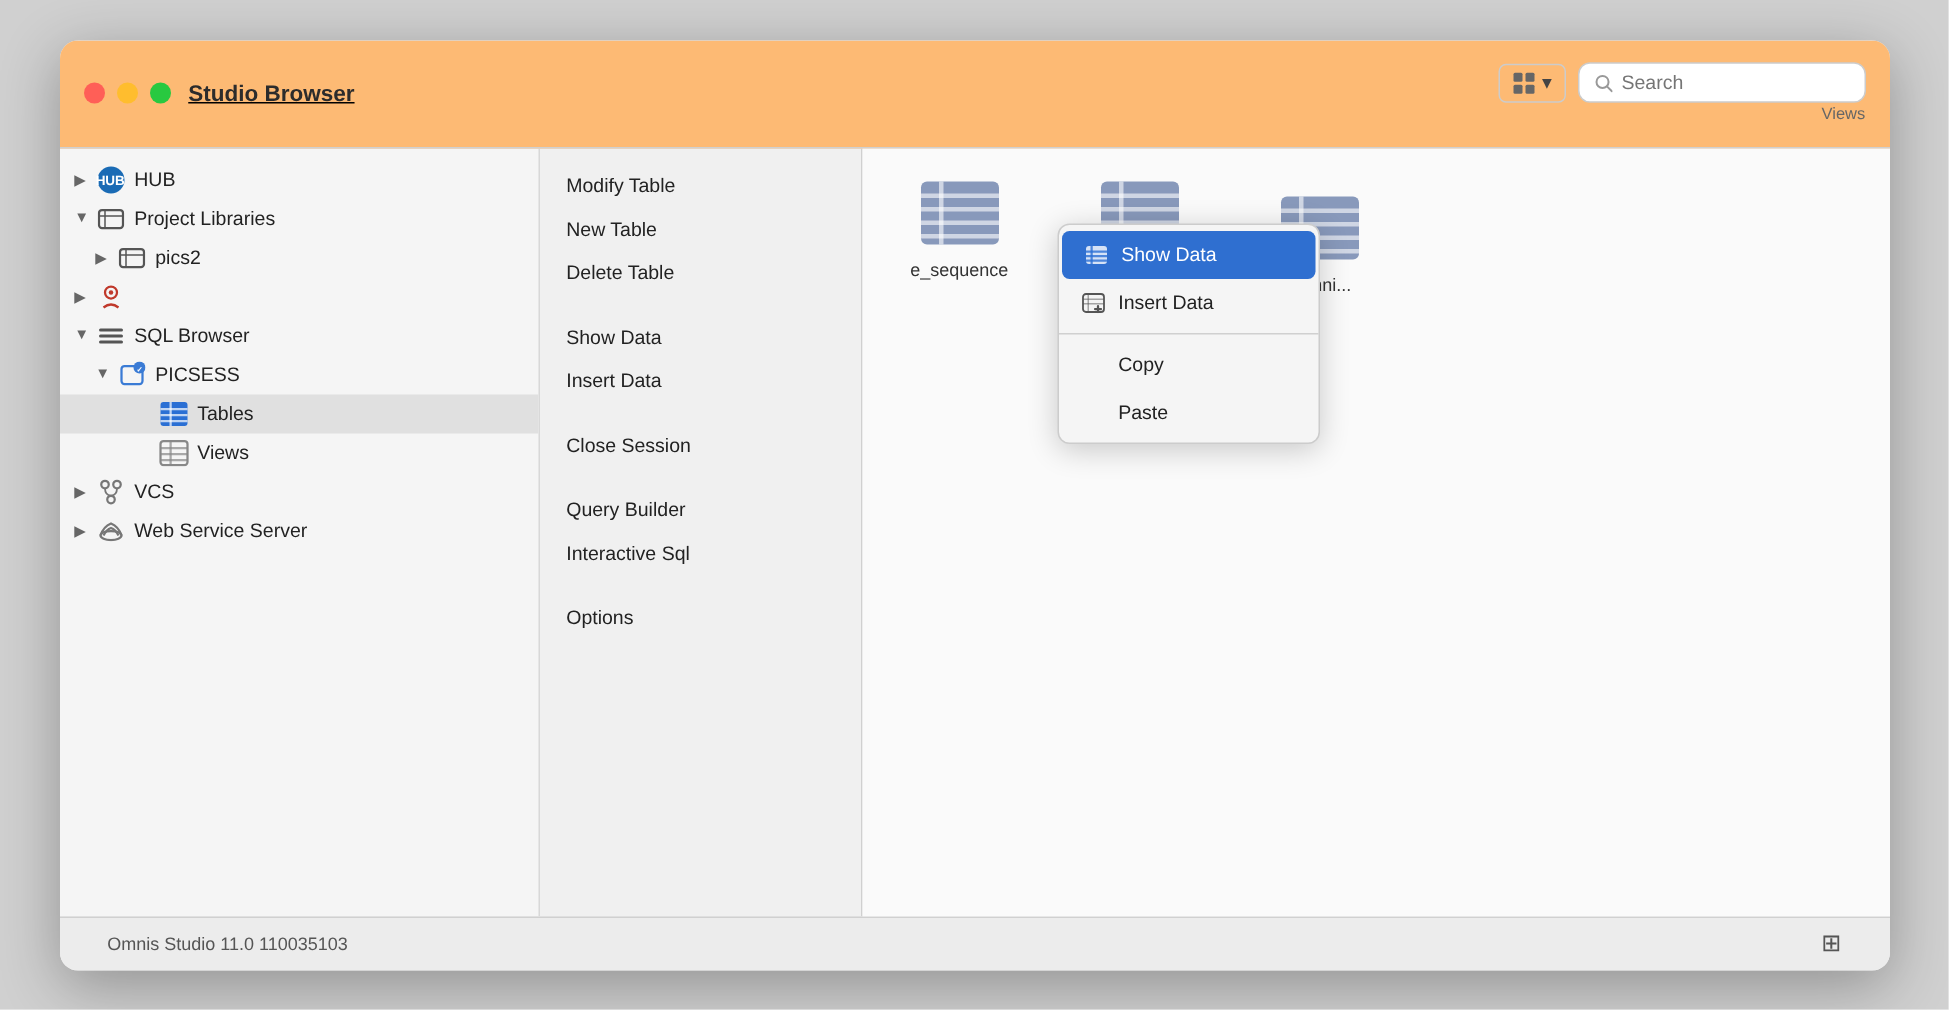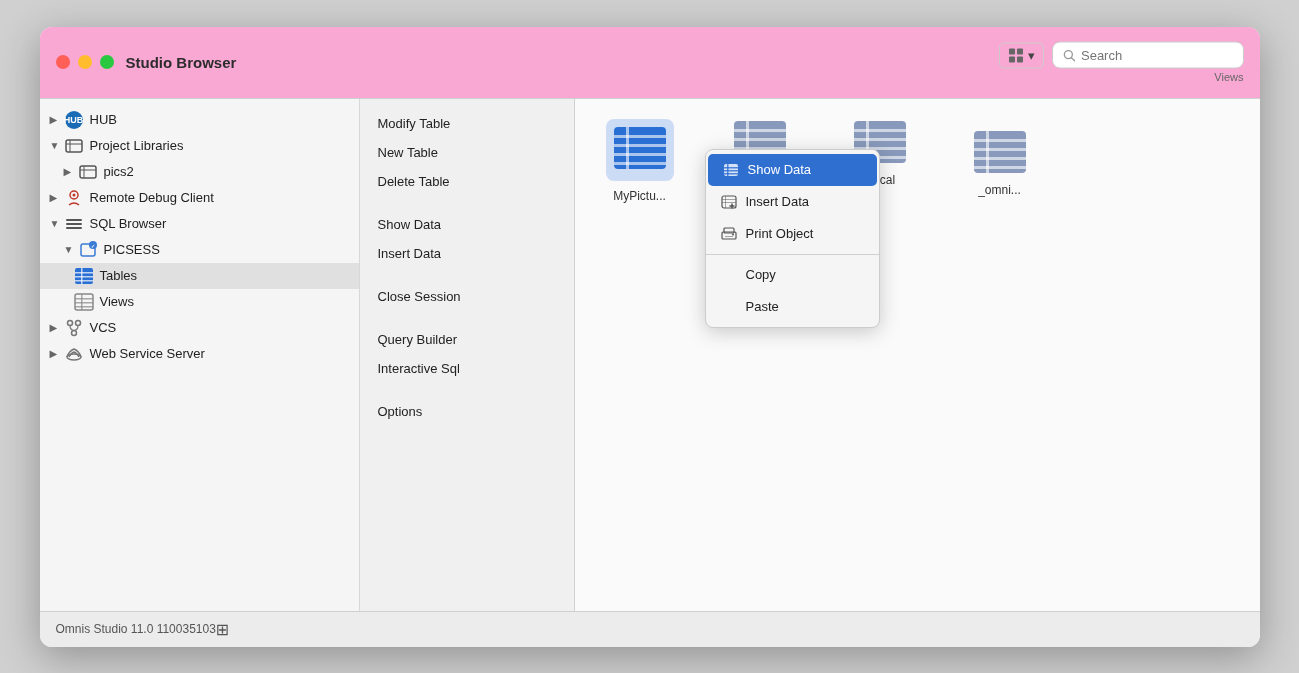--- a/index.html
+++ b/index.html
@@ -17,27 +17,28 @@
       background: #f5f5f5;
       border-radius: 12px;
       box-shadow: 0 10px 40px rgba(0,0,0,0.3);
       overflow: hidden;
       display: flex;
       flex-direction: column;
     }
     
     .titlebar {
       height: 72px;
-      background: #f9a8d4;
+      background: #fdba74;
       border-bottom: 1px solid #d0d0d0;
       display: flex;
       align-items: center;
       padding: 0 16px;
       flex-shrink: 0;
       position: relative;
+      text-decoration: underline;
     }
     .traffic-lights {
       display: flex;
       gap: 8px;
       align-items: center;
     }
     .tl-btn {
       width: 14px;
       height: 14px;
       border-radius: 50%;
@@ -147,21 +148,21 @@
     .badge {
       background: #007aff;
       color: white;
       border-radius: 10px;
       font-size: 11px;
       padding: 1px 7px;
       font-weight: 600;
     }
     
     .indent-1 { padding-left: 24px; }
-    .indent-2 { padding-left: 20px; }
+    .indent-2 { padding-left: 52px; }
     
     .context-left {
       width: 215px;
       background: #f0f0f0;
       border-right: 1px solid #d0d0d0;
       padding: 10px 0;
       flex-shrink: 0;
     }
     .ctx-item {
       padding: 7px 18px;
@@ -247,22 +248,23 @@
       background: #d0d0d0;
       margin: 4px 0;
     }
     
     .statusbar {
       height: 36px;
       background: #ececec;
       border-top: 1px solid #d0d0d0;
       display: flex;
       align-items: center;
-      padding: 0 16px;
-      flex-shrink: 0;
+      padding: 0 32px;
+      flex-shrink: 0;
+      justify-content: space-between;
     }
     .status-text {
       font-size: 12px;
       color: #555;
     }
     
     .tbl-svg {
       width: 56px;
       height: 46px;
     }
@@ -353,21 +355,20 @@
 
       <div class="tree-item">
         <span class="tree-arrow">▶</span>
         <span class="tree-icon">
           <svg width="18" height="18" viewBox="0 0 18 18">
               <circle cx="9" cy="6" r="4" fill="none" stroke="#c0392b" stroke-width="1.5"></circle>
               <path d="M4 16 Q9 12 14 16" fill="none" stroke="#c0392b" stroke-width="1.5"></path>
               <circle cx="9" cy="6" r="1.5" fill="#c0392b"></circle>
             </svg>
         </span>
-        <span class="tree-label">Remote Debug Client</span>
       </div>
 
       <div class="tree-item">
         <span class="tree-arrow">▼</span>
         <span class="tree-icon">
           <svg width="18" height="16" viewBox="0 0 18 16">
               <line x1="2" y1="4" x2="16" y2="4" stroke="#555" stroke-width="2" stroke-linecap="round"></line>
               <line x1="2" y1="8" x2="16" y2="8" stroke="#555" stroke-width="2" stroke-linecap="round"></line>
               <line x1="2" y1="12" x2="16" y2="12" stroke="#555" stroke-width="2" stroke-linecap="round"></line>
             </svg>
@@ -455,33 +456,20 @@
       <div class="ctx-divider"></div>
       <div class="ctx-item">Query Builder</div>
       <div class="ctx-item">Interactive Sql</div>
       <div class="ctx-divider"></div>
       <div class="ctx-item">Options</div>
     </div>
 
     <div class="content-area">
       <div class="tables-grid">
 
-        <div class="table-item selected-item">
-          <div class="table-icon-wrapper">
-            <svg class="tbl-svg" viewBox="0 0 56 46">
-              <rect x="2" y="2" width="52" height="42" rx="4" fill="#2a6fd4"></rect>
-              <rect x="2" y="10" width="52" height="3" fill="white" opacity="0.6"></rect>
-              <rect x="2" y="19" width="52" height="3" fill="white" opacity="0.6"></rect>
-              <rect x="2" y="28" width="52" height="3" fill="white" opacity="0.6"></rect>
-              <rect x="2" y="37" width="52" height="3" fill="white" opacity="0.6"></rect>
-              <rect x="14" y="2" width="3" height="42" fill="white" opacity="0.6"></rect>
-            </svg>
-          </div>
-          <span class="table-name">MyPictu...</span>
-        </div>
 
         <div class="table-item">
           <svg class="tbl-svg" viewBox="0 0 56 46">
             <rect x="2" y="2" width="52" height="42" rx="4" fill="#8899bb"></rect>
             <rect x="2" y="10" width="52" height="3" fill="white" opacity="0.6"></rect>
             <rect x="2" y="19" width="52" height="3" fill="white" opacity="0.6"></rect>
             <rect x="2" y="28" width="52" height="3" fill="white" opacity="0.6"></rect>
             <rect x="2" y="37" width="52" height="3" fill="white" opacity="0.6"></rect>
             <rect x="14" y="2" width="3" height="42" fill="white" opacity="0.6"></rect>
           </svg>
@@ -535,31 +523,20 @@
               <rect x="1" y="4" width="14" height="1" fill="#555" opacity="0.5"></rect>
               <rect x="1" y="7" width="14" height="1" fill="#555" opacity="0.5"></rect>
               <rect x="4" y="1" width="1" height="12" fill="#555" opacity="0.5"></rect>
               <line x1="11" y1="9" x2="11" y2="13" stroke="#555" stroke-width="1.5" stroke-linecap="round"></line>
               <line x1="9" y1="11" x2="13" y2="11" stroke="#555" stroke-width="1.5" stroke-linecap="round"></line>
             </svg>
           </span>
           <span>Insert Data</span>
         </div>
 
-        <div class="ctx-menu-item">
-          <span class="ctx-menu-icon">
-            <svg width="16" height="14" viewBox="0 0 16 14">
-              <rect x="3" y="1" width="10" height="5" rx="1" fill="none" stroke="#555" stroke-width="1.2"></rect>
-              <rect x="1" y="5" width="14" height="7" rx="1" fill="none" stroke="#555" stroke-width="1.2"></rect>
-              <rect x="4" y="9" width="8" height="1" fill="#555" opacity="0.5"></rect>
-              <circle cx="12" cy="7.5" r="1" fill="#555"></circle>
-            </svg>
-          </span>
-          <span>Print Object</span>
-        </div>
 
         <div class="ctx-menu-divider"></div>
 
         <div class="ctx-menu-item">
           <span class="ctx-menu-icon"></span>
           <span>Copy</span>
         </div>
 
         <div class="ctx-menu-item">
           <span class="ctx-menu-icon"></span>

